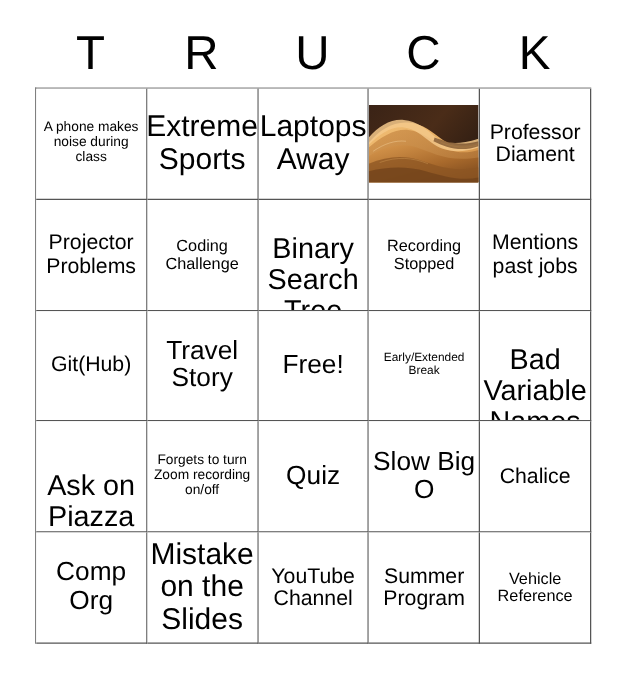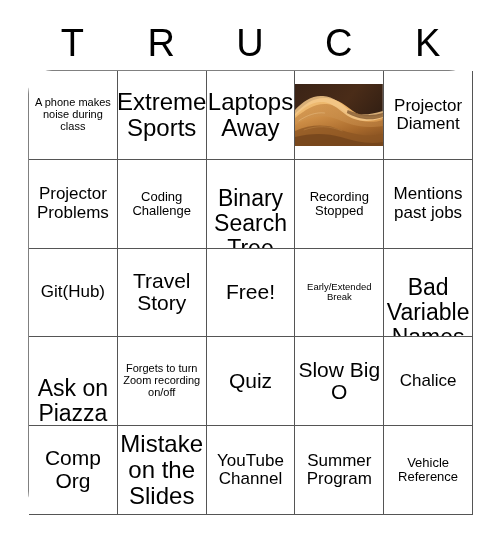--- a/index.html
+++ b/index.html
@@ -50,21 +50,20 @@
     left: 28px;
     top: 70px;
     width: 444px;
     height: 444px;
     display: grid;
     grid-template-columns: repeat(5, 1fr);
     grid-template-rows: repeat(5, 1fr);
     border-top: 1px solid #808080;
     border-left: 1px solid #808080;
     box-sizing: content-box;
-    border-radius: 24px;
   }
   .cell {
     position: relative;
     border-right: 1px solid #555555;
     border-bottom: 1px solid #555555;
     box-sizing: border-box;
     display: flex;
     align-items: center;
     justify-content: center;
     padding: 2px 3px;
@@ -152,21 +151,21 @@
             <path d="M0,47 C16,41 32,40 46,44 C60,48 76,54 100,50 L100,62 L0,62 Z" fill="#8c5523" opacity="0.75"></path>
             <path d="M60,26 C72,30 84,33 100,29 L100,33 C84,38 70,34 59,29 Z" fill="#5c3618" opacity="0.6"></path>
             <path d="M0,53 C18,49 36,49 52,53 C68,57 84,61 100,58 L100,62 L0,62 Z" fill="#6d4019" opacity="0.7"></path>
             <path d="M4,37 C14,31 24,28 34,29" stroke="#f7d8a4" stroke-width="0.7" fill="none" opacity="0.5"></path>
             <path d="M10,46 C26,41 40,42 54,47" stroke="#e3ab63" stroke-width="0.6" fill="none" opacity="0.45"></path>
             <path d="M66,30 C78,34 88,35 99,32" stroke="#c9914c" stroke-width="0.5" fill="none" opacity="0.4"></path>
           </svg>
         </span>
       </div>
       <div class="cell">
-        <div class="cell-text fs-md">Projector Diament</div>
+        <div class="cell-text fs-md">Professor Diament</div>
       </div>
       <div class="cell">
         <div class="cell-text fs-md">Projector Problems</div>
       </div>
       <div class="cell">
         <div class="cell-text fs-sm">Coding Challenge</div>
       </div>
       <div class="cell">
         <div class="cell-text fs-xl">Binary Search Tree</div>
       </div>

